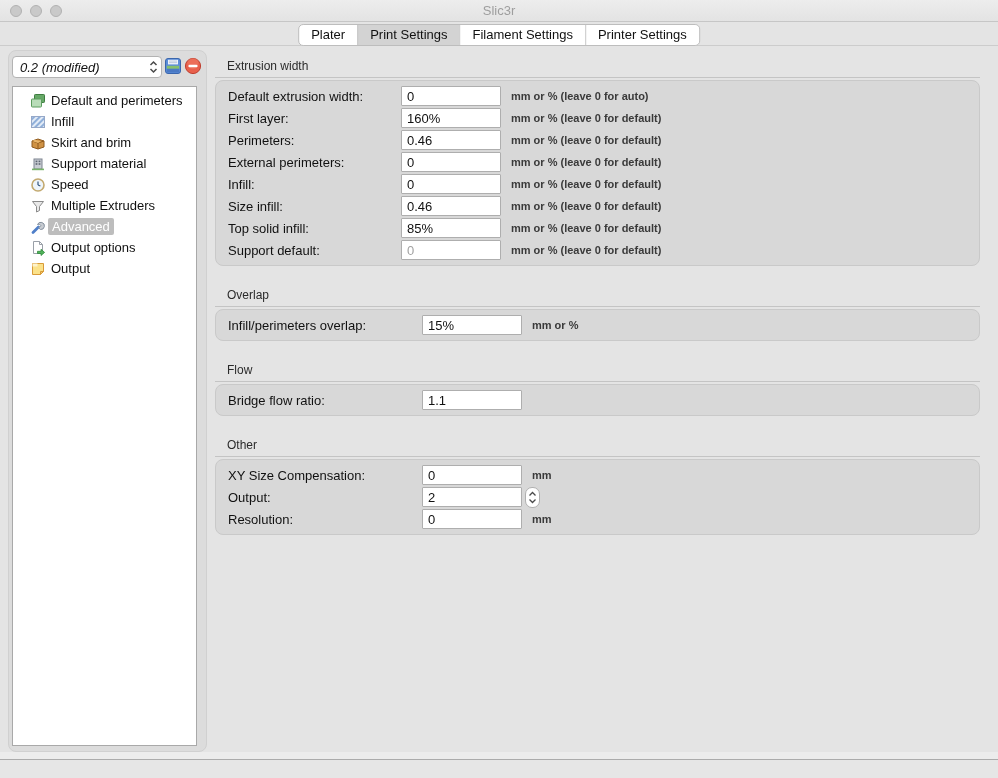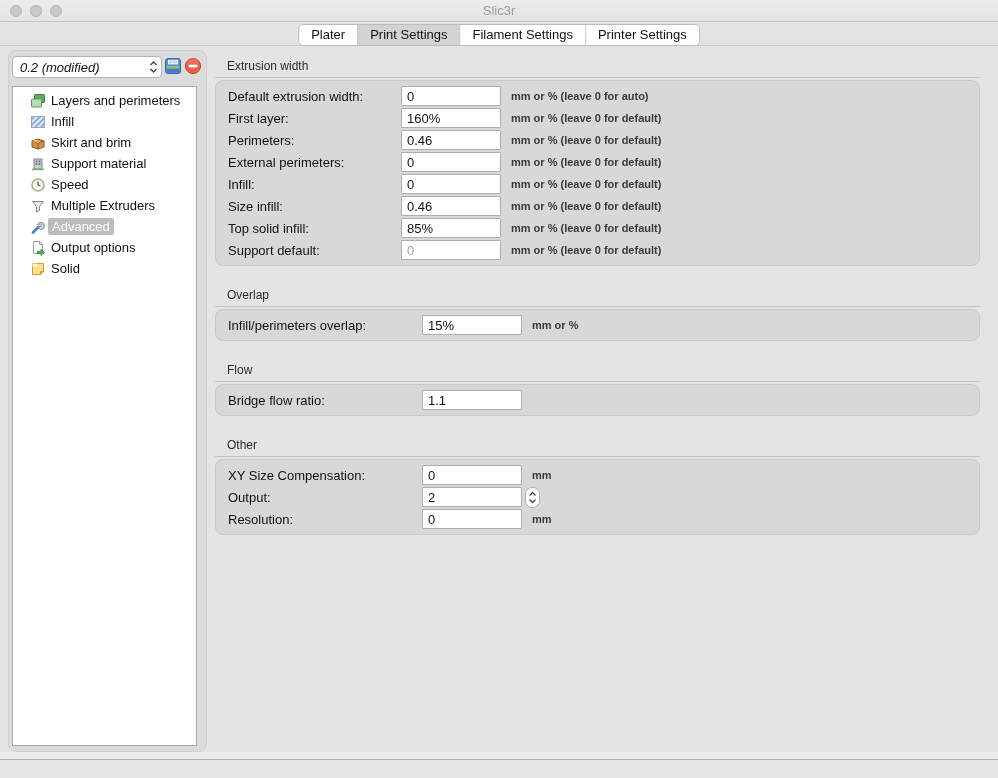--- a/index.html
+++ b/index.html
@@ -127,21 +127,21 @@
       </button>
     </div>
     <div class="tree" id="tree">
         <div class="tree-item">
     <span class="ticon">
             <svg viewBox="0 0 16 16">
               <rect x="4.5" y="1.5" width="10" height="8" rx="0.8" fill="#66a867" stroke="#3e7d40"></rect>
               <rect x="1.5" y="6" width="10" height="8" rx="0.8" fill="#b8dcb8" stroke="#5b9c5d"></rect>
             </svg>
           </span>
-    <span class="tlabel">Layers and perimeters</span>
+    <span class="tlabel">Default and perimeters</span>
   </div>
         <div class="tree-item">
     <span class="ticon">
             <svg viewBox="0 0 16 16">
               <defs>
                 <pattern id="hp" width="4" height="4" patternTransform="rotate(45)" patternUnits="userSpaceOnUse">
                   <rect width="4" height="4" fill="#e3ebf6"></rect>
                   <rect width="2" height="4" fill="#8fafd9"></rect>
                 </pattern>
               </defs>
@@ -211,21 +211,21 @@
     <span class="tlabel">Output options</span>
   </div>
         <div class="tree-item">
     <span class="ticon">
             <svg viewBox="0 0 16 16">
               <path d="M2.5 2.5 h11 v8 l-3 3 h-8 Z" fill="#fbe28a" stroke="#d99b38"></path>
               <path d="M13.5 10.5 h-3 v3 Z" fill="#f0c96a" stroke="#d99b38"></path>
               <path d="M2.5 2.5 h5 v3 h-5 Z" fill="#fdf3cd" stroke="none"></path>
             </svg>
           </span>
-    <span class="tlabel">Solid</span>
+    <span class="tlabel">Output</span>
   </div>
       </div>
   </div>
 
   <div id="sections">
       <div class="section first">
     <div class="section-title">Extrusion width</div>
     <div class="section-box">
           <div class="row">
     <span class="row-label">Default extrusion width:</span>

